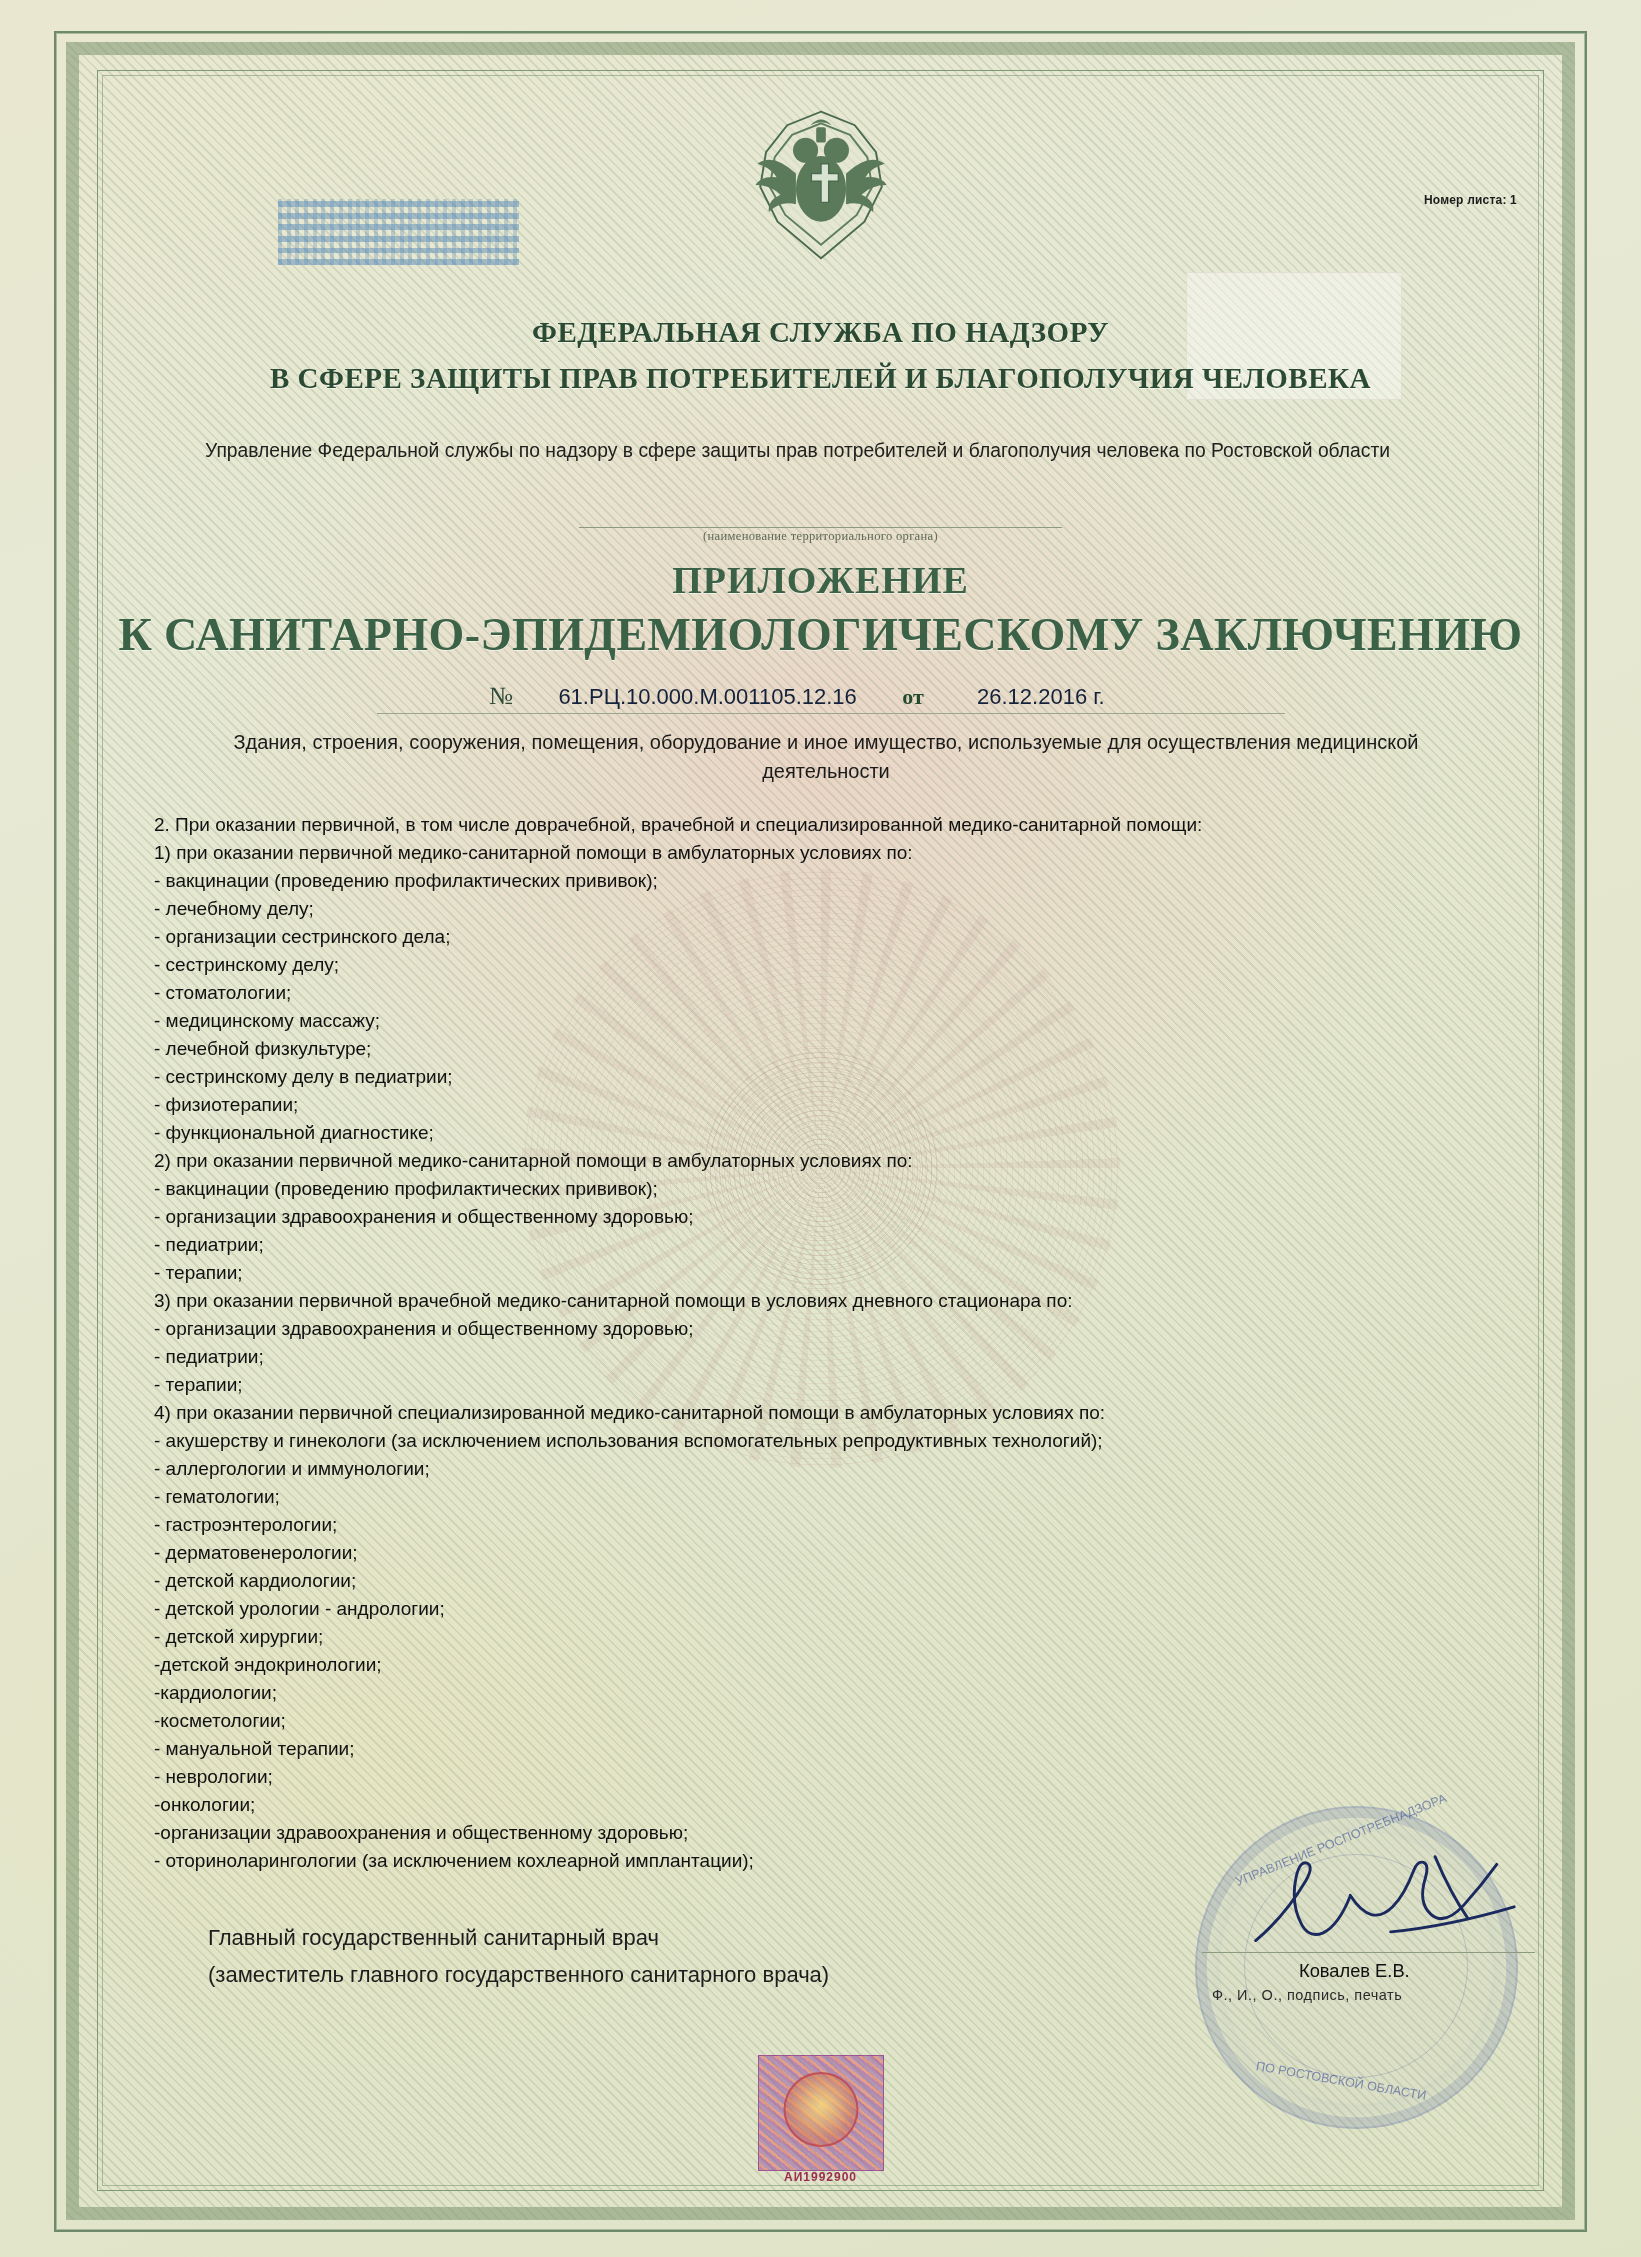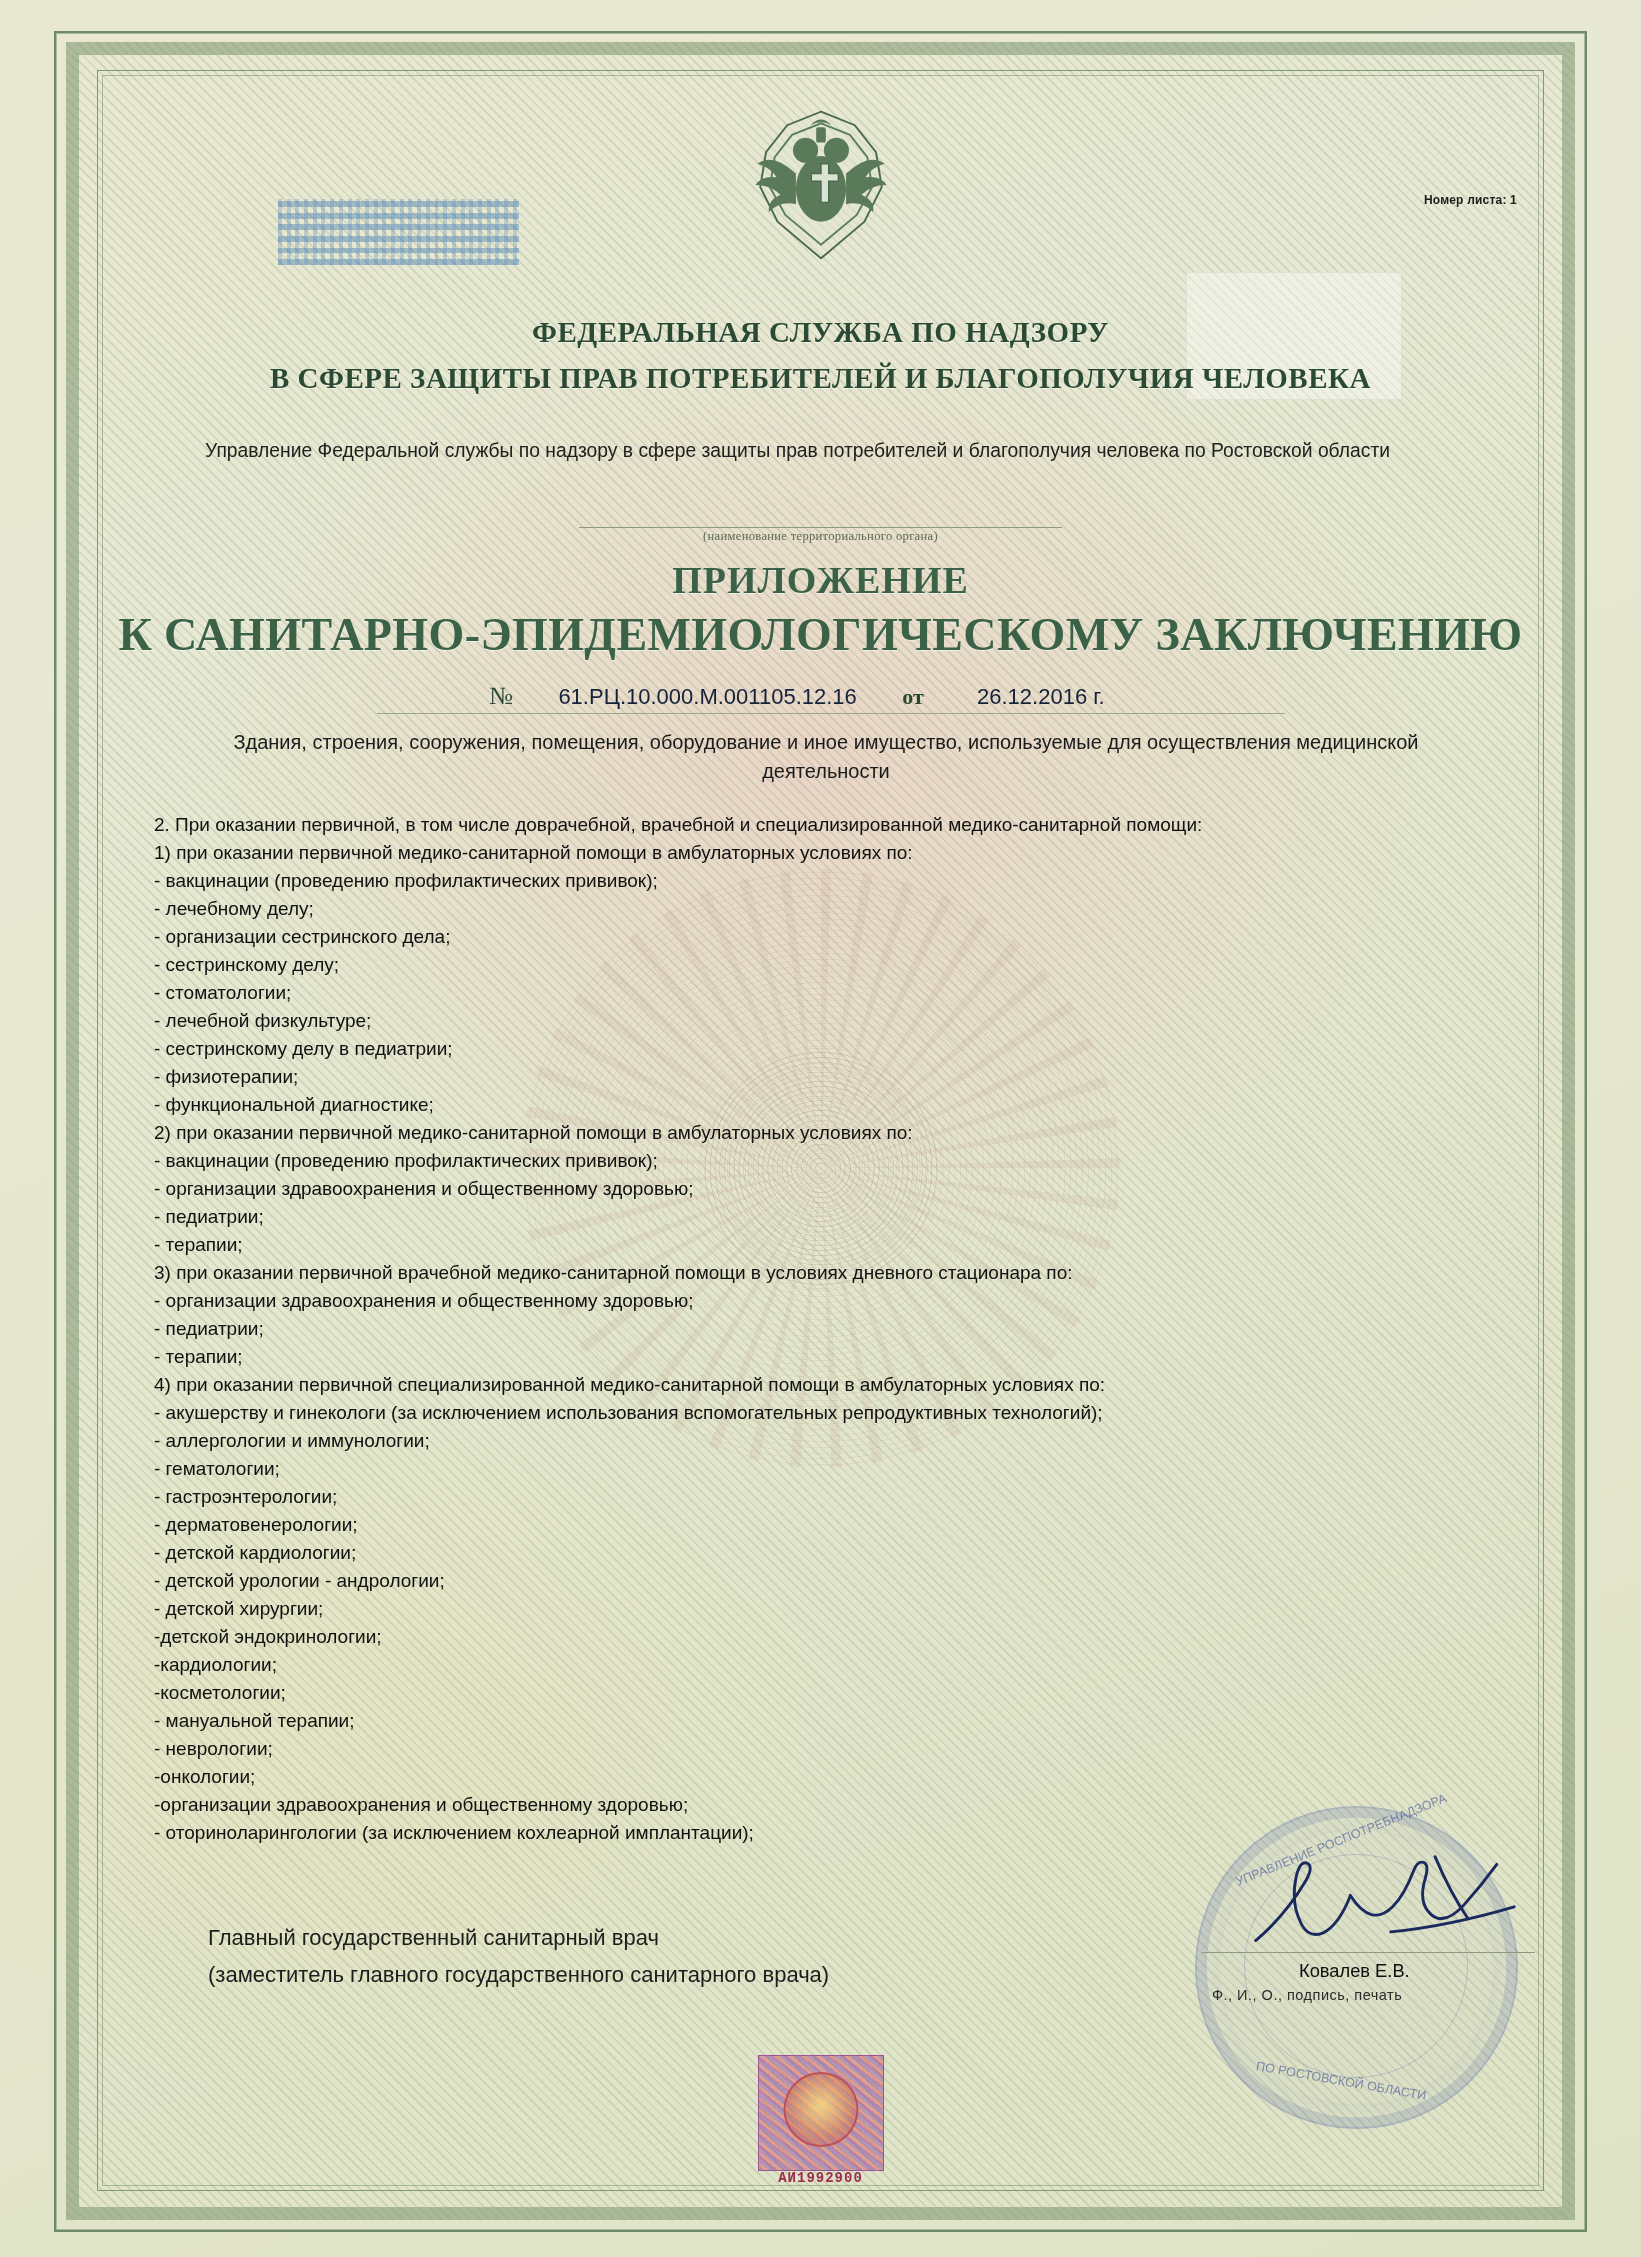--- a/index.html
+++ b/index.html
@@ -183,21 +183,21 @@
     border:1.9px solid rgba(140,60,140,0.7);
   }
   .holo-inner{
     position:absolute;left:50%;transform:translateX(-50%);
     top:2072px;width:71px;height:71px;border-radius:50%;
     border:2.9px solid rgba(190,70,80,0.85);
     background:radial-gradient(circle at 50% 45%, rgba(255,230,120,0.75), rgba(220,120,60,0.4) 60%, rgba(160,60,140,0.35));
   }
   .holo-code{
     position:absolute;left:50%;transform:translateX(-50%);
-    top:2170px;font-size:14px;font-weight:bold;color:#9c2b4e;letter-spacing:1px;font-family:Liberation Mono, monospace;
+    top:2170px;font-size:12px;font-weight:bold;color:#9c2b4e;letter-spacing:1px;
   }
 </style>
 </head>
 <body>
 
 <div class="page">
 
   <div class="frame-outer"></div>
   <div class="frame-guilloche"></div>
   <div class="frame-inner"></div>
@@ -253,20 +253,21 @@
   <div class="subject">Здания, строения, сооружения, помещения, оборудование и иное имущество, используемые для осуществления медицинской деятельности</div>
 
   <div class="body">
     <div class="ln">2. При оказании первичной, в том числе доврачебной, врачебной и специализированной медико-санитарной помощи:</div>
     <div class="ln">1) при оказании первичной медико-санитарной помощи в амбулаторных условиях по:</div>
     <div class="ln">- вакцинации (проведению профилактических прививок);</div>
     <div class="ln">- лечебному делу;</div>
     <div class="ln">- организации сестринского дела;</div>
     <div class="ln">- сестринскому делу;</div>
     <div class="ln">- стоматологии;</div>
+    <div class="ln">- медицинскому массажу;</div>
     <div class="ln">- лечебной физкультуре;</div>
     <div class="ln">- сестринскому делу в педиатрии;</div>
     <div class="ln">- физиотерапии;</div>
     <div class="ln">- функциональной диагностике;</div>
     <div class="ln">2) при оказании первичной медико-санитарной помощи в амбулаторных условиях по:</div>
     <div class="ln"> - вакцинации (проведению профилактических прививок);</div>
     <div class="ln">- организации здравоохранения и общественному здоровью;</div>
     <div class="ln">- педиатрии;</div>
     <div class="ln">- терапии;</div>
     <div class="ln">3) при оказании первичной врачебной медико-санитарной помощи в условиях дневного стационара по:</div>

